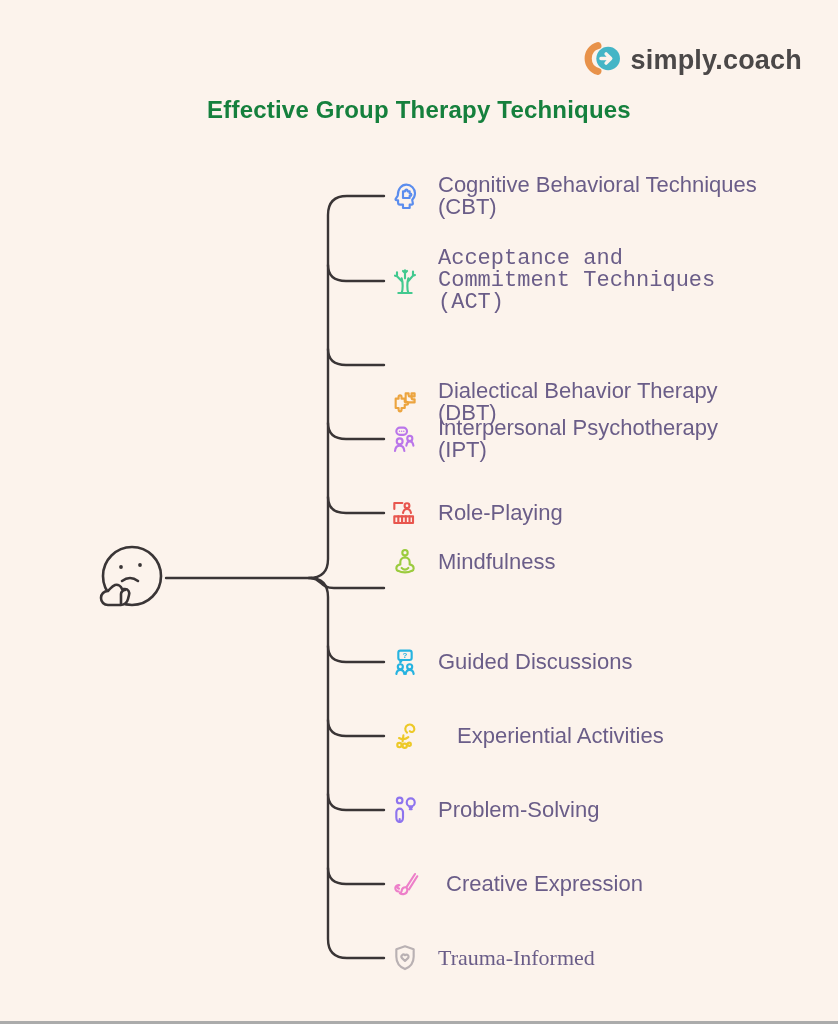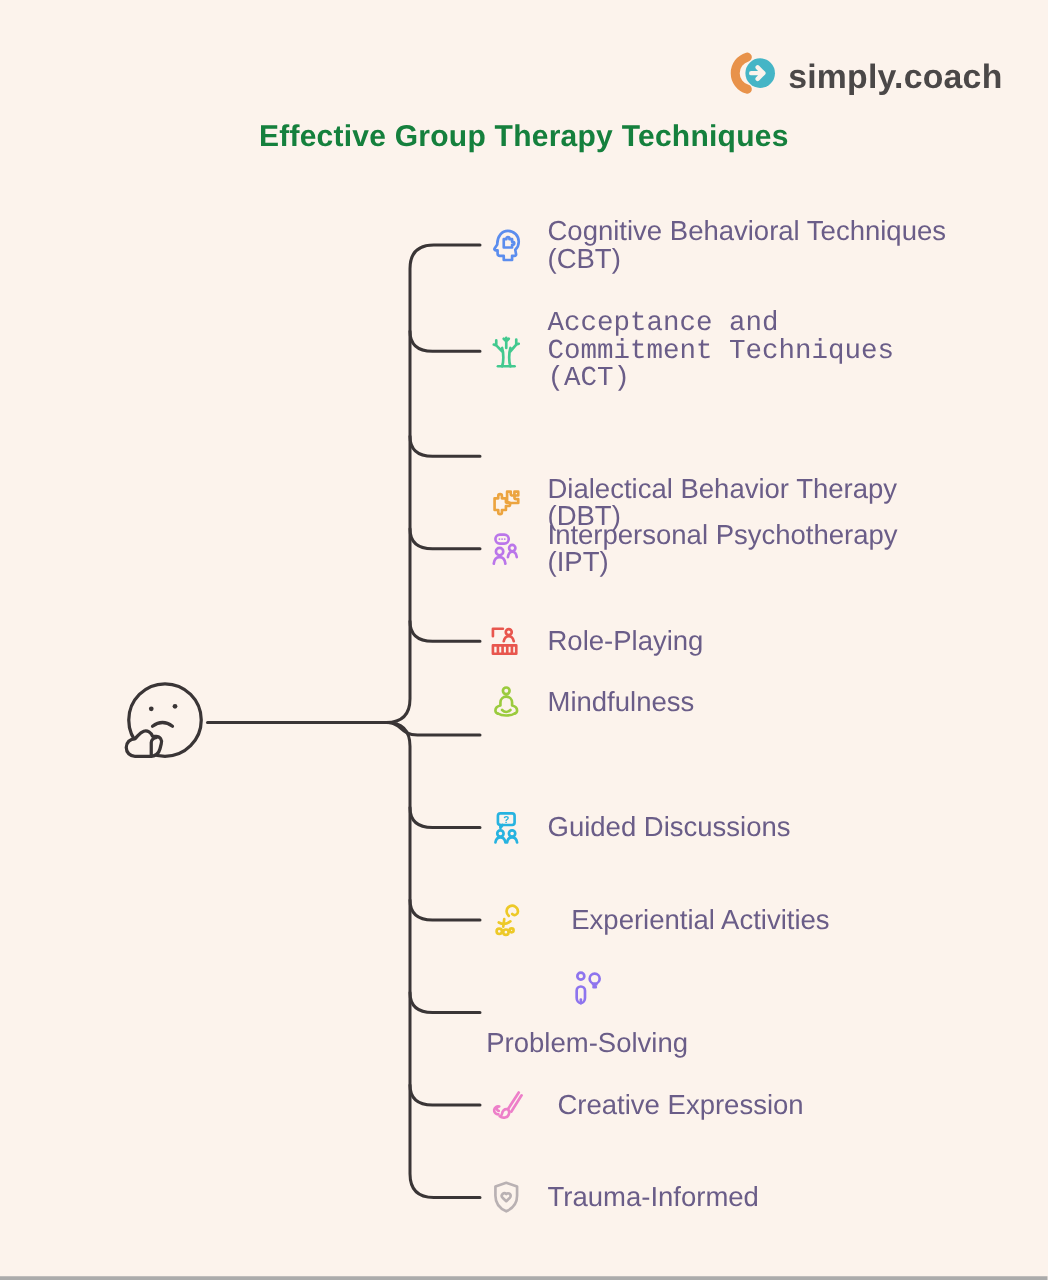--- a/index.html
+++ b/index.html
@@ -187,21 +187,21 @@
       <path d="M7.5 13.5c2.2 1.2 5 1 7-.7"></path>
       <path d="M10.8 11.5l-.6 4.5"></path>
       <circle cx="7.8" cy="18.8" r="1.6"></circle>
       <circle cx="11.8" cy="19.3" r="1.6"></circle>
       <circle cx="15.2" cy="18.2" r="1.2"></circle>
     </svg>
   </span>
   <span class="label">Experiential Activities</span>
 </div>
 
-<div class="item" style="top: 810px; color: rgb(142, 116, 238); flex-direction: column;">
+<div class="item" style="top: 810px; color: rgb(142, 116, 238);">
   <span class="icon">
     <svg viewBox="0 0 24 24">
       <circle cx="8" cy="4.8" r="2.1"></circle>
       <path d="M5.5 13.5c0-1.4 1.1-2.5 2.5-2.5s2.5 1.1 2.5 2.5v4.2c0 1.9-1.1 3.3-2.5 3.3s-2.5-1.4-2.5-3.3z"></path>
       <path d="M8 21v-2.2"></path>
       <circle cx="16.3" cy="6.3" r="3"></circle>
       <path d="M15.3 9.8h2M15.6 11.4h1.4"></path>
     </svg>
   </span>
   <span class="label">Problem-Solving</span>
@@ -211,21 +211,21 @@
   <span class="icon">
     <svg viewBox="0 0 24 24">
       <path d="M7.3 17.6a2.4 2.4 0 1 1 .5-4.7 1.3 1.3 0 1 0-.3 2.6"></path>
       <path d="M13 14.5 19.5 4.5M15 16 21.2 6.2"></path>
       <path d="M13 14.5c-2.3-.4-3.3 1-3.6 3-.1.7-.6 1.2-1.3 1.3 1.7 1.4 5.1 1 5.6-1.7.2-1-.2-2-.7-2.6z"></path>
     </svg>
   </span>
   <span class="label">Creative Expression</span>
 </div>
 
-<div class="item" style="top: 958px; color: rgb(185, 177, 179);">
+<div class="item" style="top: 958px; color: rgb(185, 177, 179); font-family: Liberation Serif, serif;">
   <span class="icon">
     <svg viewBox="0 0 24 24">
       <path d="M12 3.2 18.5 5.4V11c0 4.6-2.7 7.7-6.5 9.3C8.2 18.7 5.5 15.6 5.5 11V5.4z"></path>
       <path d="M12 14.2l-2.2-2.1a1.55 1.55 0 0 1 2.2-2.2 1.55 1.55 0 0 1 2.2 2.2z"></path>
     </svg>
   </span>
   <span class="label">Trauma-Informed</span>
 </div>
 
 <div class="bottom-bar"></div>

